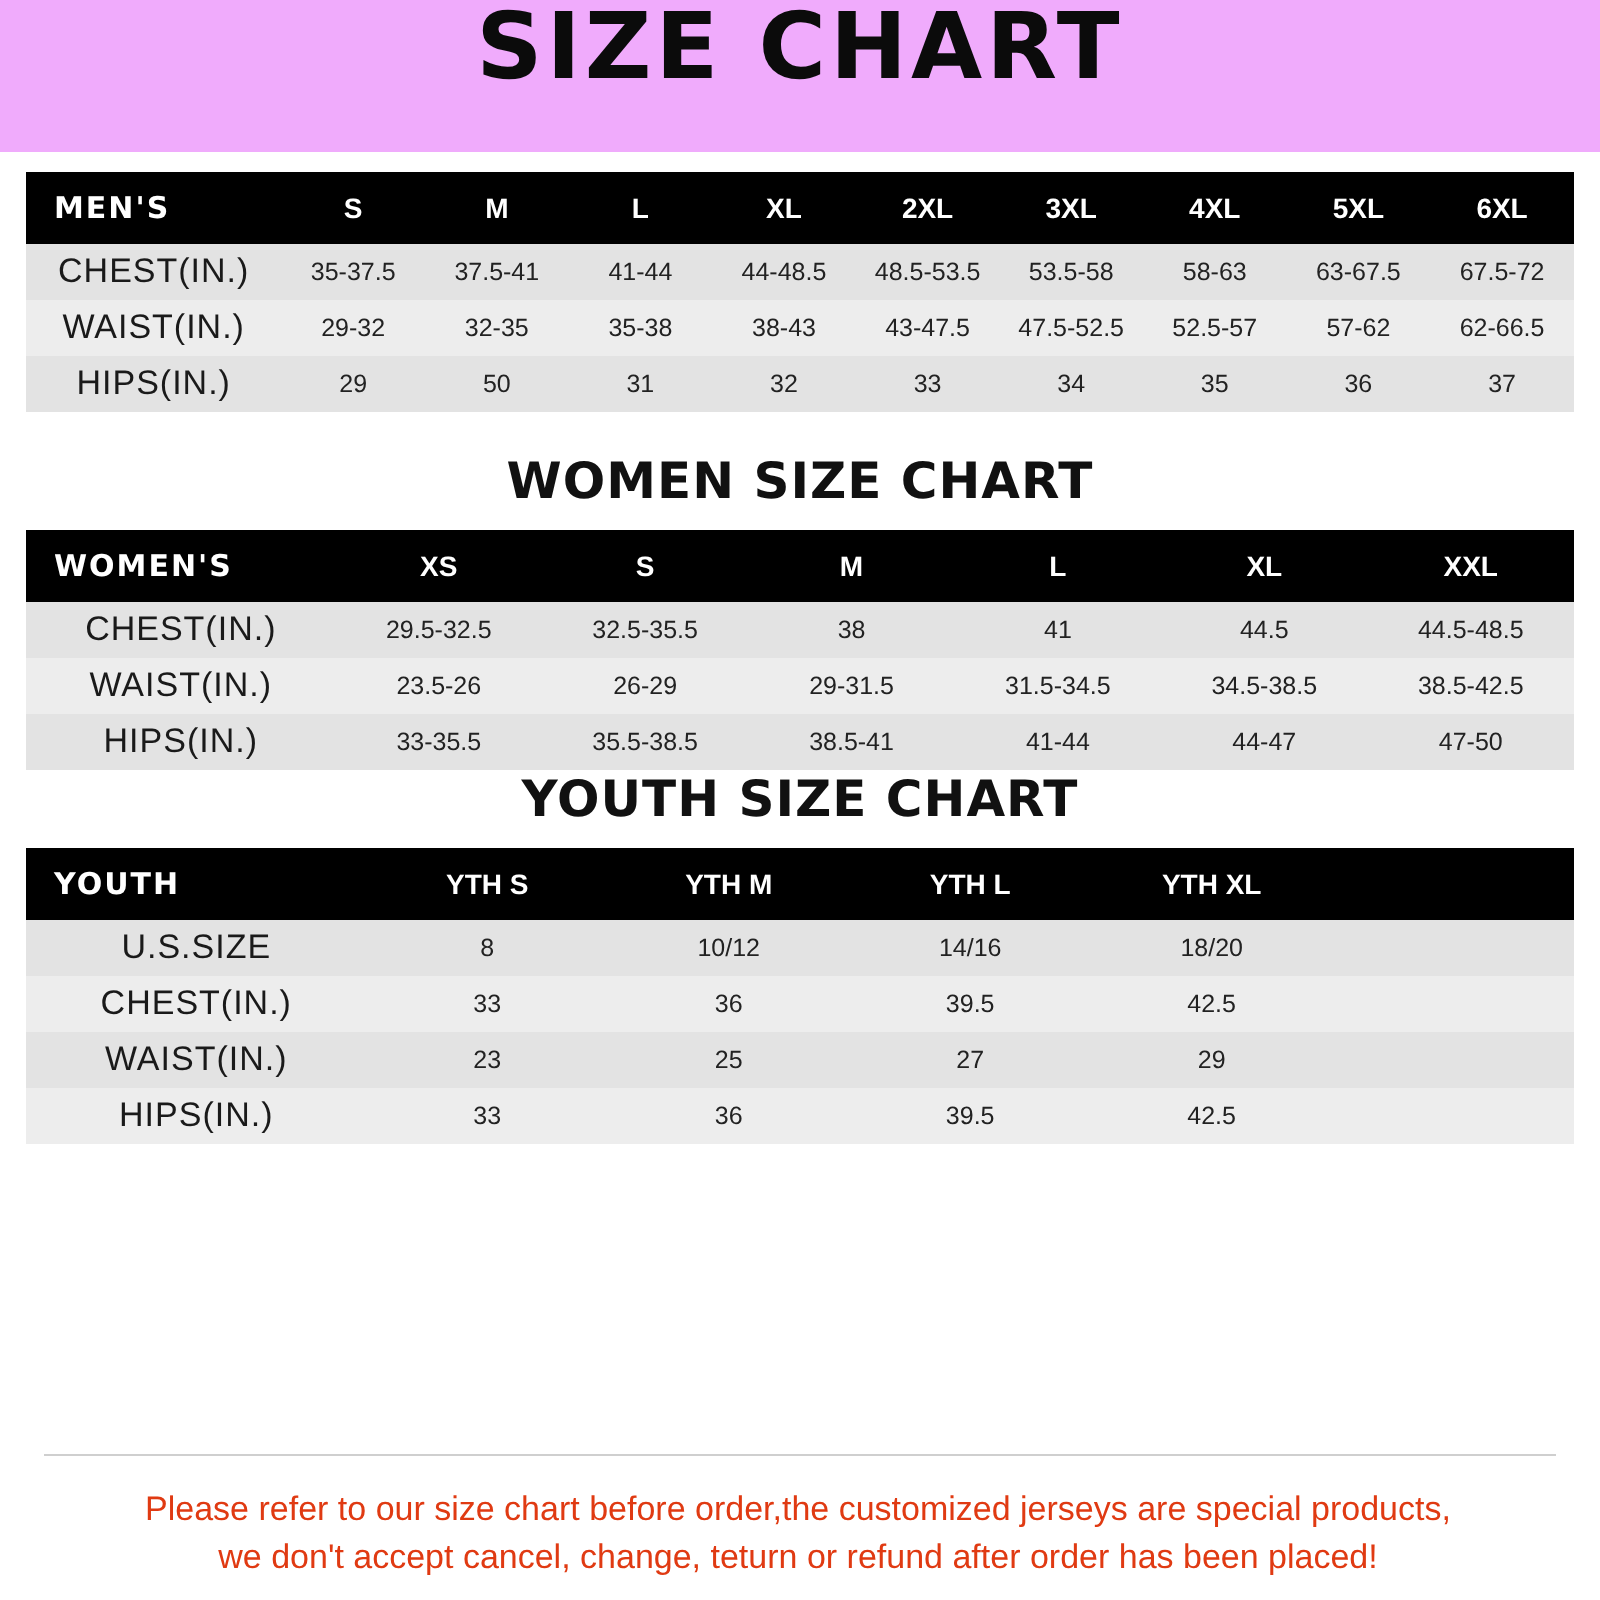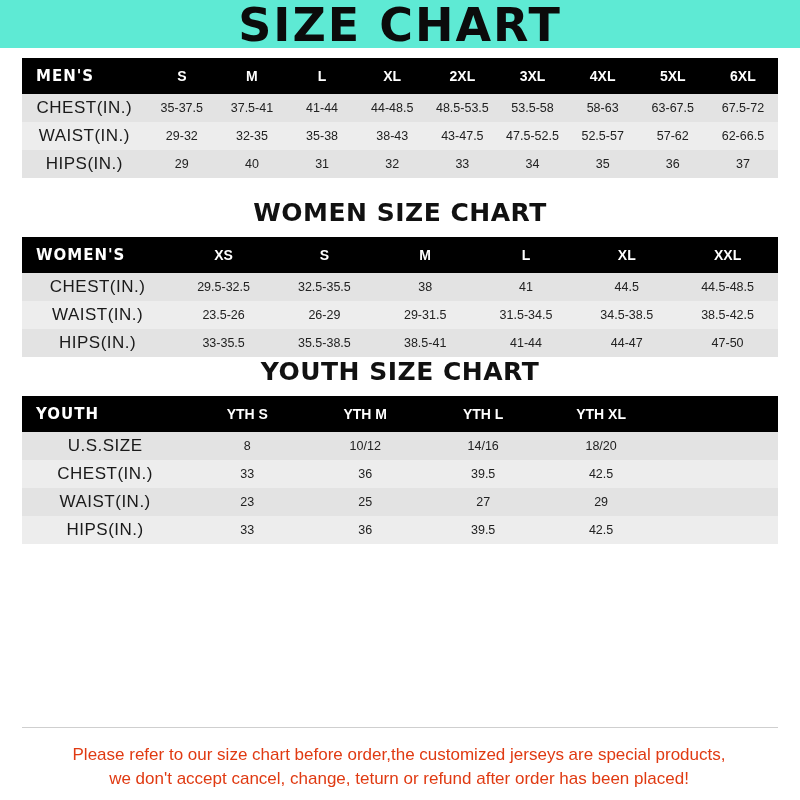--- a/index.html
+++ b/index.html
@@ -11,24 +11,24 @@
   }
   .page {
     width: 800px; height: 800px;
     position: relative;
     background: #ffffff;
     overflow: hidden;
   }
 
   
   .banner {
-    height: 48px;
-    background: #5eead4;
+    height: 76px;
+    background: #f0abfc;
     display: flex;
-    align-items: flex-end;
+    align-items: flex-start;
     justify-content: center;
     position: relative;
   }
   .banner-title {
     font-family: "DejaVu Sans", sans-serif;
     font-weight: bold;
     font-size: 46px;
     letter-spacing: 2px;
     color: #0b0b0b;
     line-height: 1;
@@ -38,21 +38,21 @@
   
   .section-title {
     text-align: center;
     font-family: "DejaVu Sans", sans-serif;
     font-weight: bold;
     font-size: 25px;
     color: #111;
     letter-spacing: 0.5px;
   }
 
-  .table-wrap { padding: 0 22px; }
+  .table-wrap { padding: 0 13px; }
 
   table.size {
     width: 100%;
     border-collapse: collapse;
     table-layout: fixed;
   }
   table.size th, table.size td {
     text-align: center;
     font-size: 12.5px;
     color: #222;
@@ -165,21 +165,21 @@
           <td>38-43</td>
           <td>43-47.5</td>
           <td>47.5-52.5</td>
           <td>52.5-57</td>
           <td>57-62</td>
           <td>62-66.5</td>
         </tr>
         <tr class="odd">
           <td class="rowhead">HIPS(IN.)</td>
           <td>29</td>
-          <td>40</td>
+          <td>50</td>
           <td>31</td>
           <td>32</td>
           <td>33</td>
           <td>34</td>
           <td>35</td>
           <td>36</td>
           <td>37</td>
         </tr>
       </tbody>
     </table>

